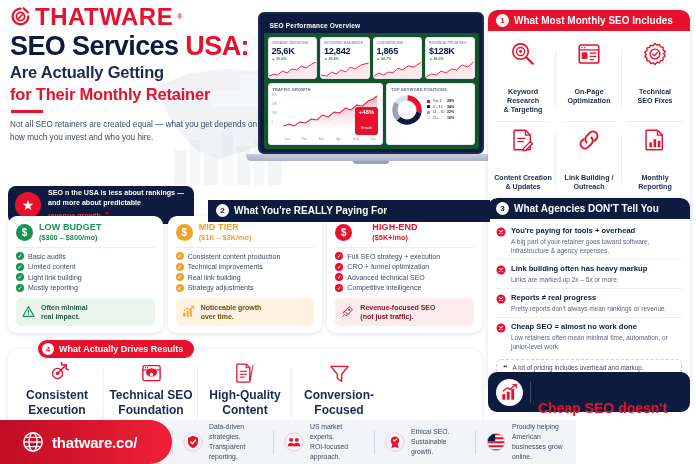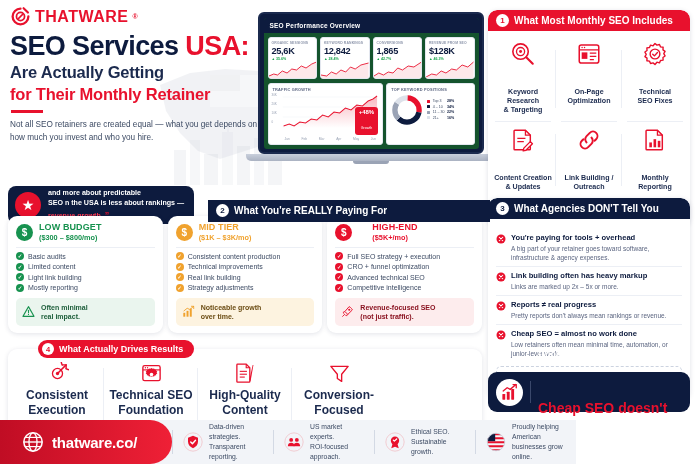--- a/index.html
+++ b/index.html
@@ -18,21 +18,21 @@
   }
   .bg-skyline {
     position: absolute; left: 168px; top: 120px; width: 120px; height: 65px;
     opacity: .14; pointer-events: none;
   }
 
   
   .logo-row { position: absolute; left: 10px; top: 6px; display: flex; align-items: center; gap: 4px; }
   .logo-mark { width: 21px; height: 21px; }
   .logo-text {
-    font-size: 16px; font-weight: bold; color: #e8112d; letter-spacing: .5px;
+    font-size: 24px; font-weight: bold; color: #e8112d; letter-spacing: .5px;
     line-height: 21px;
   }
   .logo-reg { font-size: 7px; color: #e8112d; vertical-align: super; font-weight: bold; }
 
   .headline { position: absolute; left: 10px; top: 32px; width: 250px; }
   .h1 {
     font-size: 27px; font-weight: bold; color: #0d1b3e; line-height: 1.04;
     letter-spacing: -.6px;
   }
   .h1 .red { color: #e8112d; }
@@ -170,21 +170,21 @@
     display: flex; align-items: center; gap: 6px; font-size: 7px; font-weight: bold; line-height: 1.3;
   }
   .tier-foot.green { background: #eaf5ee; color: #20603d; }
   .tier-foot.amber { background: #fdf3e0; color: #6b4c14; }
   .tier-foot.red   { background: #fdeced; color: #8a1220; }
   .tf-ic { width: 13px; height: 13px; flex: none; }
 
   
   .p3 { position: absolute; left: 488px; top: 198px; width: 202px; overflow: hidden; }
   .p3 .sec-head { border-radius: 9px 9px 0 0; }
-  .dlist { padding: 10px 8px 2px; }
+  .dlist { padding: 3px 8px 2px; }
   .ditem { display: flex; gap: 5px; padding: 4px 0 4px; border-bottom: 1px solid #eceff5; }
   .ditem:last-child { border-bottom: none; }
   .x-ic { width: 10px; height: 10px; flex: none; margin-top: 1px; }
   .d-t { font-size: 7.6px; font-weight: bold; color: #0d1b3e; line-height: 1.25; }
   .d-d { font-size: 6.5px; color: #5b6580; line-height: 1.4; margin-top: 1.5px; }
   .insight {
     margin: 1px 8px 8px; border: 1px dashed #ccd3e0; border-radius: 5px;
     display: flex; gap: 5px; padding: 4px 6px; align-items: flex-start;
   }
   .insight-q { font-size: 9px; color: #0d1b3e; font-weight: bold; line-height: 1; }
@@ -279,22 +279,22 @@
     <div class="h1"><span>SEO Services </span><span class="red">USA:</span></div>
     <div class="h2">Are Actually Getting</div>
     <div class="h2 red">for Their Monthly Retainer</div>
     <div class="rule"></div>
     <div class="sub">Not all SEO retainers are created equal — what you get depends on how much you invest and who you hire.</div>
   </div>
 
   <div class="quotebar">
     <div class="star-badge">★</div>
     <div class="quotebar-text">
+      <div>SEO  n the USA is less about rankings —</div>
       <div>and more about predictable</div>
-      <div>SEO  n the USA is less about rankings —</div>
       <div><span class="red">revenue growth.</span> <span class="qm">”</span></div>
     </div>
   </div>
 
   <div class="laptop">
     <div class="laptop-screen">
       <div class="dash">
         <div class="dash-title">SEO Performance Overview</div>
 
         <div class="kpi-row">

